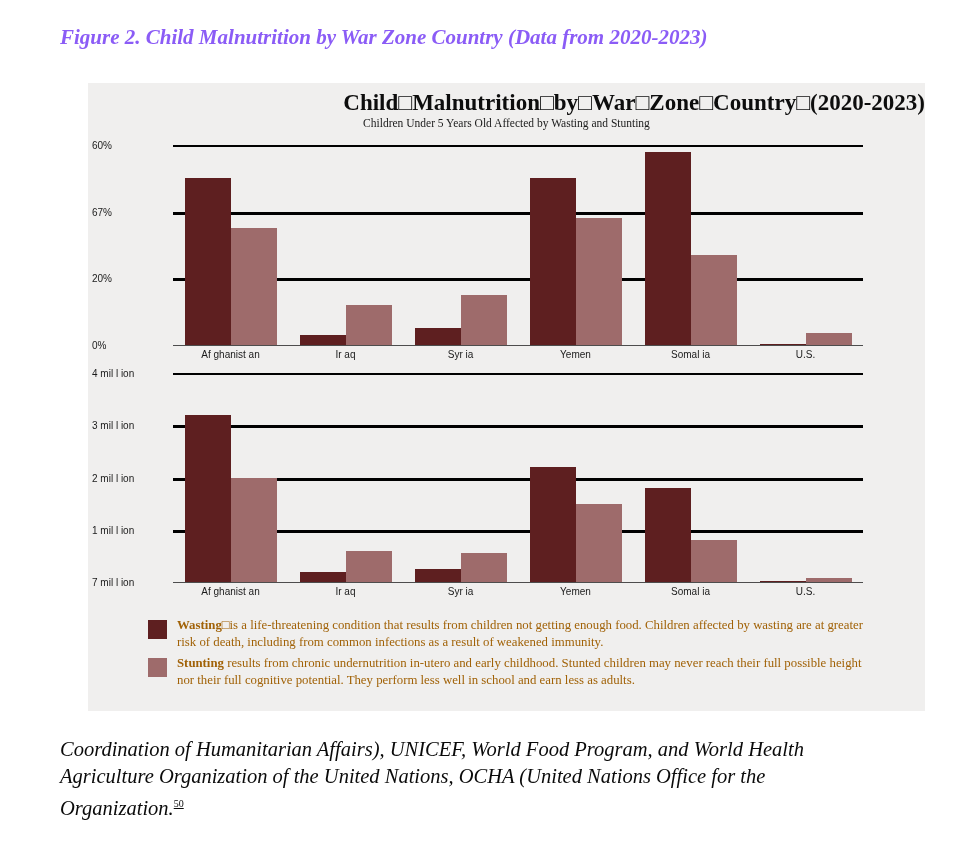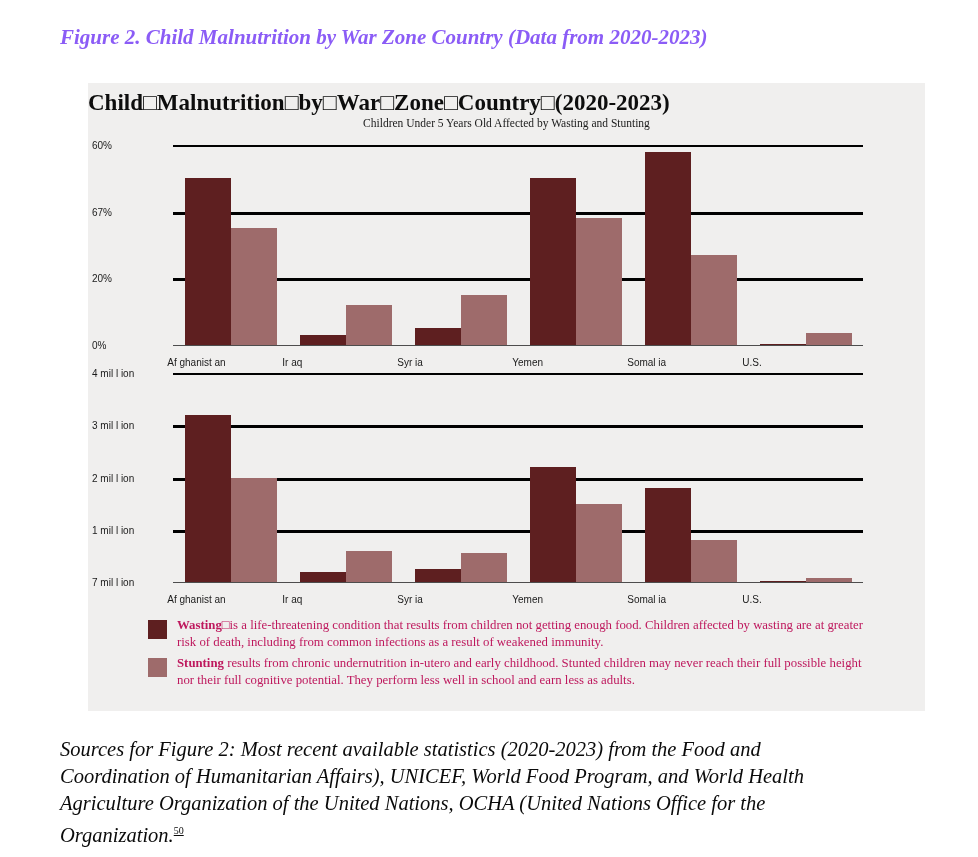--- a/index.html
+++ b/index.html
@@ -11,21 +11,21 @@
     font-family:"Liberation Serif", serif;
     font-weight:bold;font-style:italic;font-size:21px;color:#8b5cf6;
     letter-spacing:0px;
   }
 
   .panel{
     position:absolute;left:88px;top:83px;width:837px;height:628px;
     background:#f0efee;
   }
   .chart-title{
-    text-align:left;padding-top:7px;
+    text-align:right;padding-top:7px;
     font-family:"Liberation Serif","DejaVu Serif",serif;
     font-weight:bold;font-size:23px;color:#0d0d0d;line-height:26px;
   }
   .chart-subtitle{
     text-align:center;font-family:"Liberation Serif",serif;
     font-size:11.5px;color:#1a1a1a;margin-top:1px;
   }
 
   .chart{
     position:absolute;left:85px;width:690px;
@@ -39,31 +39,31 @@
     position:absolute;right:calc(100% + 9px);width:72px;text-align:left;
     font-family:Liberation Sans, sans-serif;font-size:10px;color:#1a1a1a;
     white-space:nowrap;z-index:2;
   }
   .groups{position:absolute;left:0;right:0;top:0;bottom:0;display:flex;
           align-items:flex-end;z-index:1;}
   .group{flex:1;display:flex;justify-content:center;align-items:flex-end;
          position:relative;height:100%;}
   .bar{width:46px;}
   .xtick{
-    position:absolute;top:100%;margin-top:12px;width:110%;left:-5%;
-    font-family:"Liberation Sans",sans-serif;
+    position:absolute;top:100%;margin-top:4px;width:110%;left:-5%;
+    text-align:center;font-family:"Liberation Sans",sans-serif;
     font-size:10px;color:#1a1a1a;white-space:nowrap;
   }
 
   .legend{position:absolute;left:60px;top:534px;width:740px;}
   .legend-row{display:flex;gap:10px;margin-bottom:4px;}
   .swatch{width:19px;height:19px;flex:0 0 19px;margin-top:3px;}
   .legend-text{
     width:690px;font-family:"Liberation Serif",serif;font-size:12.8px;
-    line-height:17px;color:#be185d;
+    line-height:17px;color:#a16207;
   }
   .legend-text b{font-weight:bold;}
 
   .defs-note{
     position:absolute;right:3px;bottom:1px;
     font-family:"Liberation Serif",serif;font-style:italic;
     font-size:11px;color:#222;
   }
 
   .sources{
@@ -178,17 +178,16 @@
       <div class="swatch" style="background: rgb(158, 107, 107);"></div>
       <div class="legend-text">
         <b>Stunting</b><span> results from chronic undernutrition in-utero and early childhood. Stunted children may never reach their full possible height nor their full cognitive potential. They perform less well in school and earn less as adults.</span>
       </div>
     </div>
   </div>
 
 </div>
 
 <div class="sources">
-  <span style="display:block">Sources for Figure 2: Most recent available statistics (2020-2023) from the Food and</span>
   <span style="display:block">Coordination of Humanitarian Affairs), UNICEF, World Food Program, and World Health</span>
   <span style="display:block">Agriculture Organization of the United Nations, OCHA (United Nations Office for the</span>
   <span style="display:block"><span>Organization.</span><sup>50</sup></span>
 </div>
 
 </body></html>

